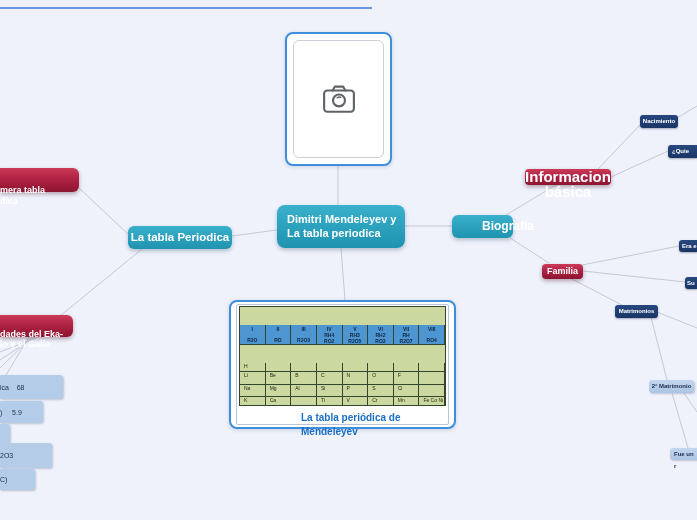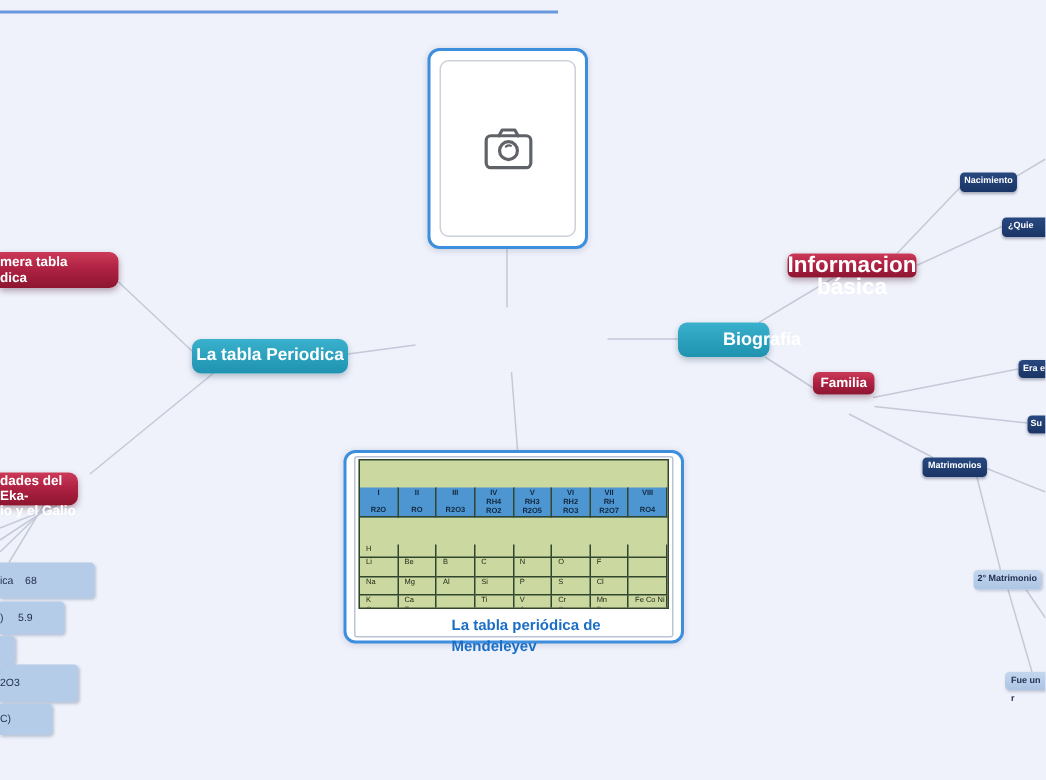--- a/index.html
+++ b/index.html
@@ -27,23 +27,23 @@
   .teal { background:linear-gradient(#39b0cc,#1f93b0); color:#fff; font-weight:bold;
     border-radius:8px; box-shadow:0 2px 4px rgba(30,60,90,.3); }
   .central { left:277px; top:205px; width:128px; height:43px; font-size:11px; line-height:14px; padding:7px 0 0 10px; }
   .tabla { left:128px; top:226px; width:104px; height:23px; font-size:11.5px; line-height:23px; text-align:center; border-radius:6px; }
   .bio { left:452px; top:215px; width:61px; height:23px; font-size:12px; line-height:23px; text-align:center; border-radius:6px;padding-left:30px; }
 
   
   .crimson { background:linear-gradient(#cc3a58 0%,#b02243 45%,#8c1530 100%); color:#fff; font-weight:bold;
     border-radius:5px; box-shadow:0 2px 4px rgba(60,10,30,.35); }
   .info { left:525px; top:169px; width:86px; height:16px; font-size:15px; line-height:15px; text-align:center; border-radius:4px; }
-  .familia { left:542px; top:248px; width:41px; height:15px; font-size:9px; line-height:14px; text-align:center; border-radius:4px; }
-  .primera { left:0; top:168px; width:79px; height:24px; font-size:9px; line-height:11px; padding-top:1px; border-radius:0 6px 6px 0; }
-  .eka { left:0; top:315px; width:52px; height:22px; font-size:9px; line-height:10px; padding-top:0; border-radius:0 6px 6px 0; }
+  .familia { left:542px; top:264px; width:41px; height:15px; font-size:9px; line-height:14px; text-align:center; border-radius:4px; }
+  .primera { left:0; top:168px; width:79px; height:24px; font-size:9px; line-height:11px; padding-top:17px; border-radius:0 6px 6px 0; }
+  .eka { left:0; top:315px; width:73px; height:22px; font-size:9px; line-height:10px; padding-top:14px; border-radius:0 6px 6px 0; }
 
   
   .navy { background:linear-gradient(#27487f,#1a3566); color:#fff; font-weight:bold;
     border-radius:3px; font-size:6px; text-align:center; box-shadow:0 1px 2px rgba(20,30,60,.35); }
   .nac { left:640px; top:115px; width:38px; height:13px; line-height:13px; }
   .quien { left:668px; top:145px; width:29px; height:13px; line-height:13px; text-align:left; padding-left:4px; border-radius:3px 0 0 3px; }
   .era { left:679px; top:240px; width:18px; height:12px; line-height:12px; text-align:left; padding-left:3px; border-radius:3px 0 0 3px; }
   .su { left:685px; top:277px; width:12px; height:12px; line-height:12px; text-align:left; padding-left:2px; border-radius:3px 0 0 3px; }
   .matri { left:615px; top:305px; width:43px; height:13px; line-height:13px; }
 
@@ -114,20 +114,22 @@
     <div class="img-inner">
       <svg class="camera-icon" width="34" height="30" viewBox="0 0 24 21" fill="none" stroke="currentColor" stroke-width="1.5" stroke-linejoin="round" stroke-linecap="round">
         <rect x="1.5" y="4.5" width="21" height="15" rx="2.2"></rect>
         <path d="M7.5 4.5 L9 1.8 L15 1.8 L16.5 4.5"></path>
         <circle cx="12" cy="11.5" r="4.2"></circle>
         <path d="M10.8 9.6 a2.4 2.4 0 0 1 2.3 -0.4" stroke-width="1.1"></path>
       </svg>
     </div>
   </div>
 
+  <div class="node teal central">Dimitri Mendeleyev y
+La tabla periodica</div>
 
   <div class="node teal tabla">La tabla Periodica</div>
   <div class="node teal bio">Biografía</div>
 
   <div class="node crimson info">Informacion básica</div>
   <div class="node crimson familia">Familia</div>
   <div class="node crimson primera">mera tabla
 dica</div>
   <div class="node crimson eka">dades del Eka-
 io y el Galio</div>

